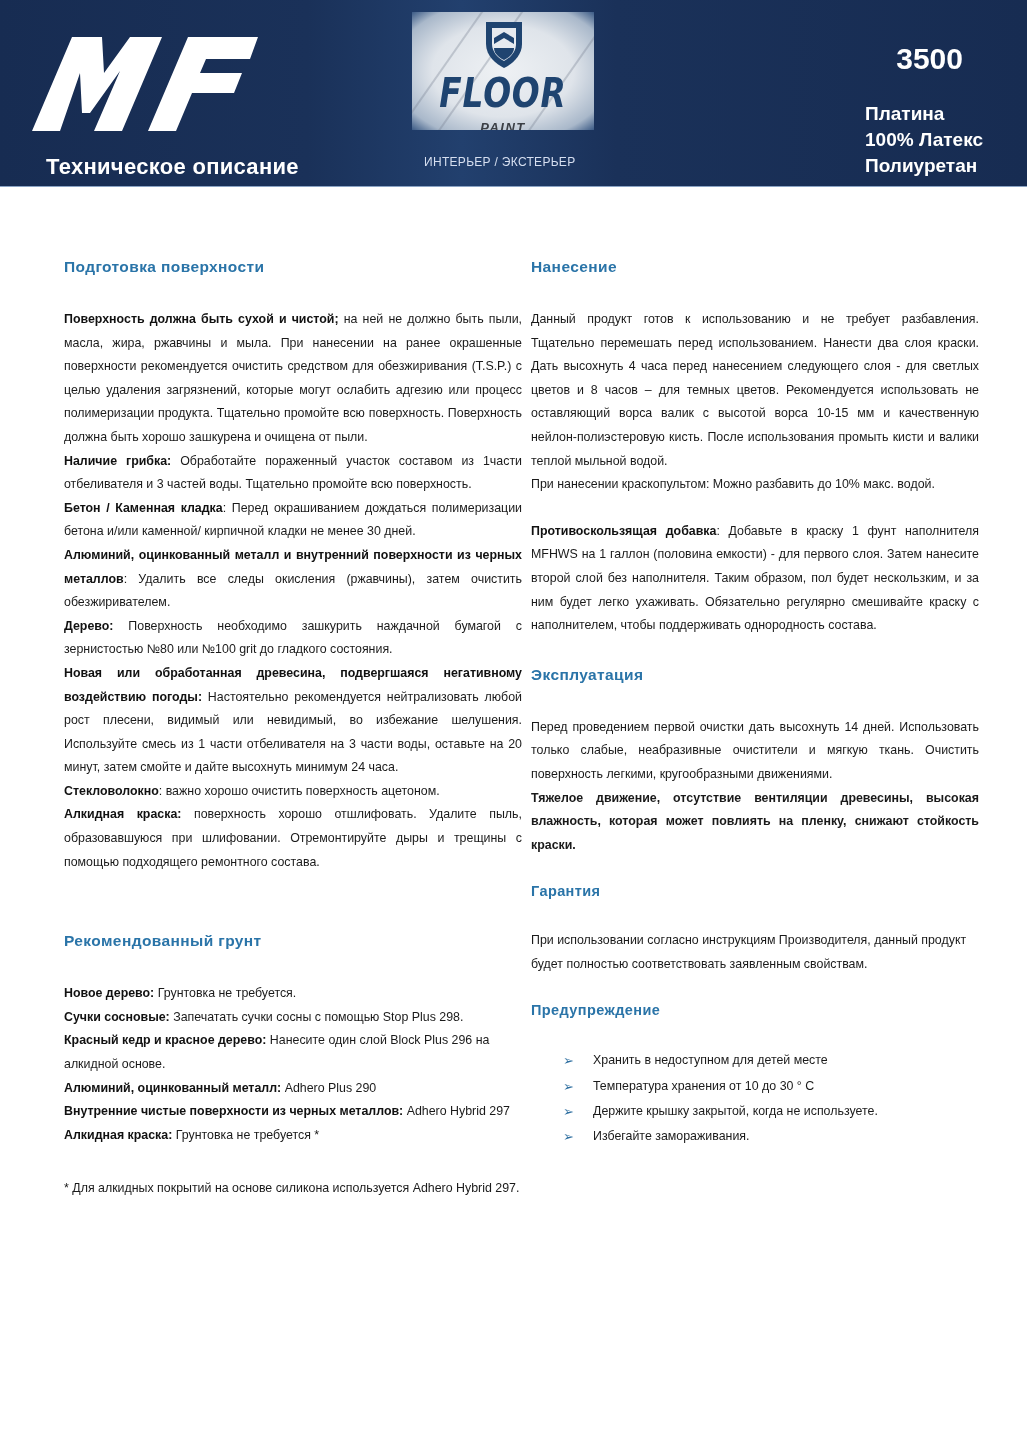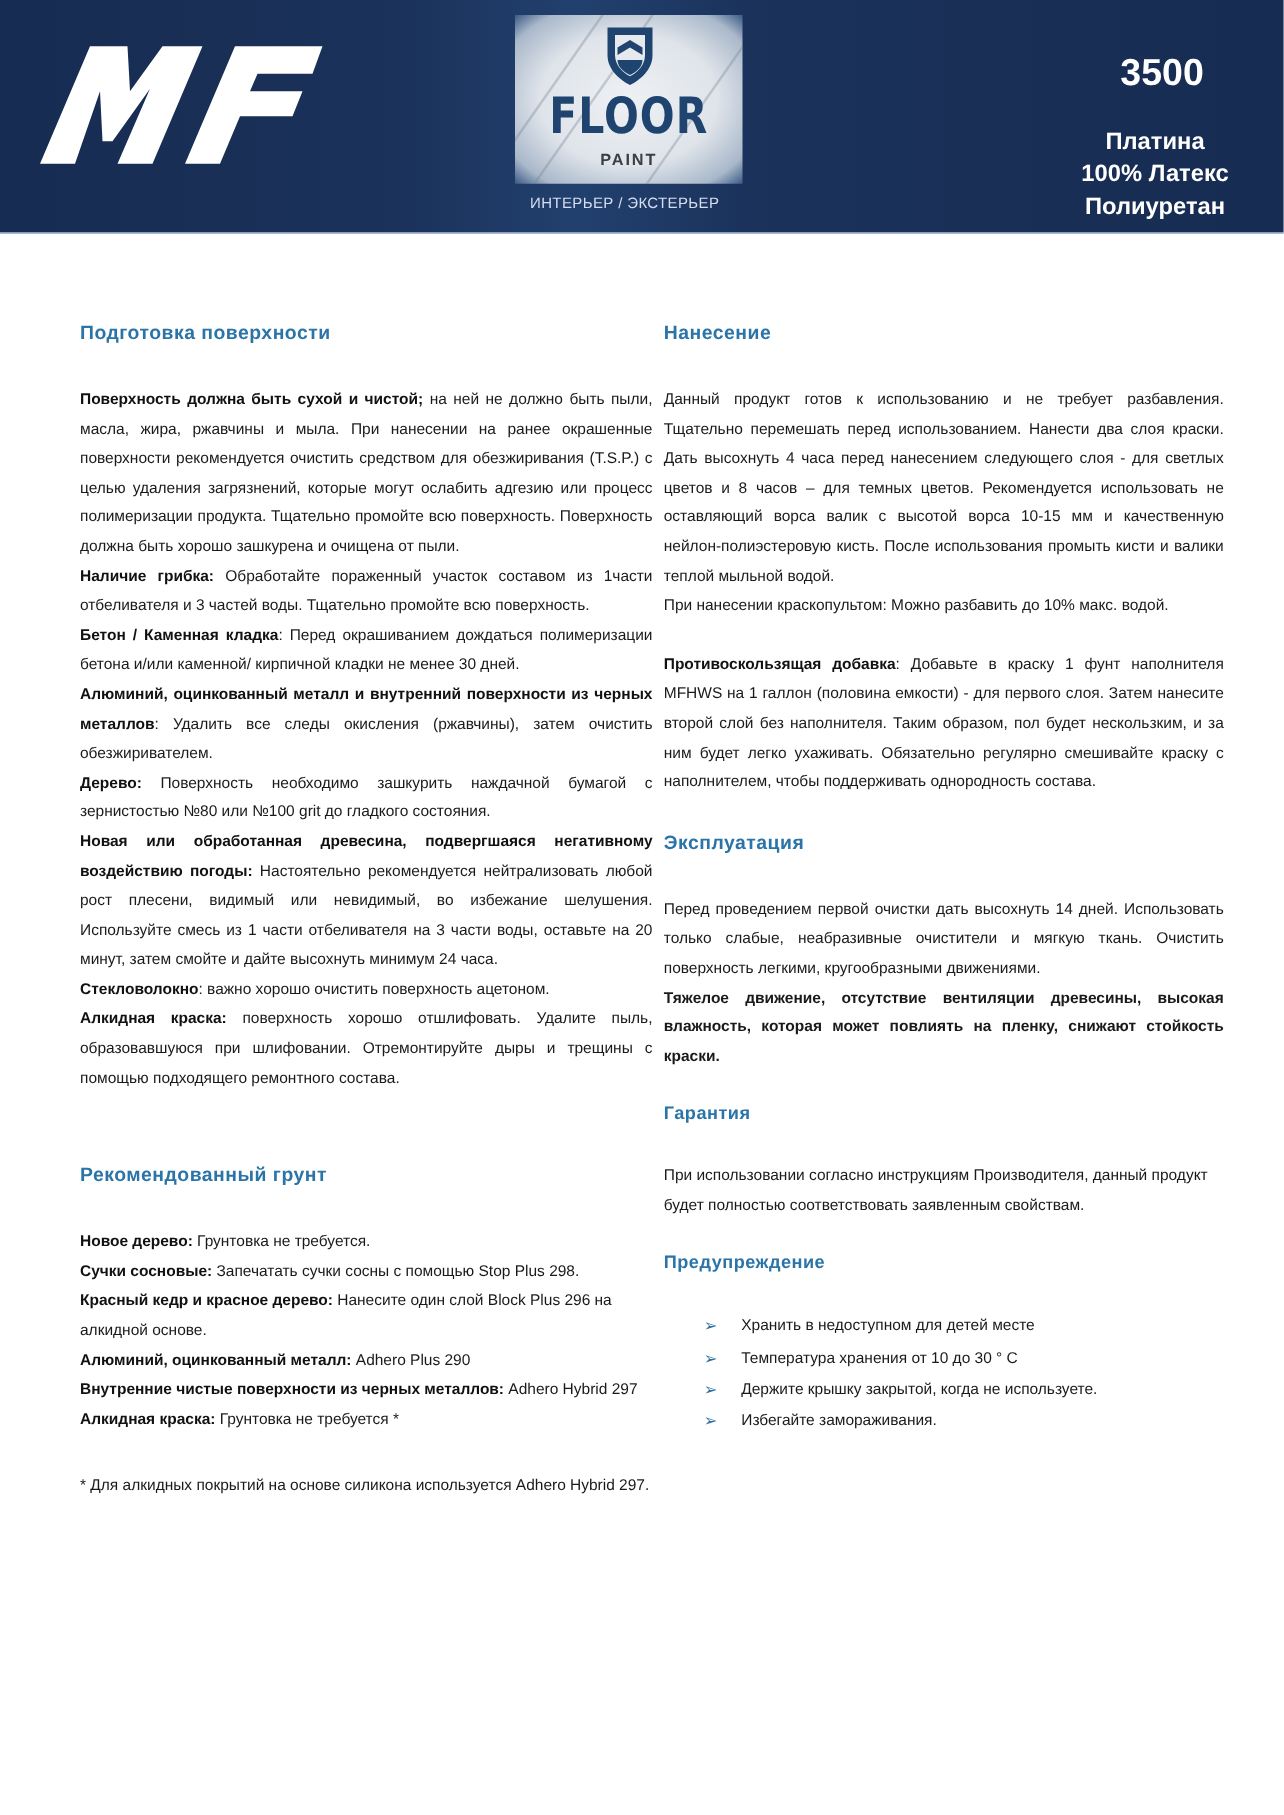--- a/index.html
+++ b/index.html
@@ -10,23 +10,24 @@
     position: absolute; left: 0; top: 0; width: 1027px; height: 187px;
     background: linear-gradient(90deg, #172c52 0%, #1a3159 30%, #22406e 45%, #1a3159 60%, #172c52 100%);
     border-bottom: 1px solid #8aa3c4;
   }
   .mf-logo { position: absolute; left: 30px; top: 33px; width: 230px; height: 100px; }
   .doc-type {
     position: absolute; left: 46px; top: 154px; font-size: 22px; font-weight: bold;
     color: #ffffff; letter-spacing: 0.3px;
   }
   .floor-badge {
-    position: absolute; left: 412px; top: 12px; width: 182px; height: 135px;
+    position: absolute; left: 412px; top: 12px; width: 182px; height: 118px;
     background: radial-gradient(ellipse at center, #eef1f4 0%, #dfe4ea 55%, #a9b8ca 85%, #3b5a85 100%);
     overflow: hidden;
+    font-style: italic;
   }
   .floor-badge .plank {
     position: absolute; width: 2px; height: 220px; background: rgba(120,130,145,0.35);
     transform: rotate(35deg); top: -40px;
   }
   .floor-shield { position: absolute; left: 70px; top: 6px; width: 44px; height: 52px; }
   .floor-word {
     position: absolute; left: 0; width: 100%; top: 58px; text-align: center;
     font-size: 40px; font-weight: bold; color: #1f4470; letter-spacing: 1px;
     font-family: "DejaVu Sans", sans-serif; transform: scaleX(0.82);
@@ -34,21 +35,21 @@
   .floor-sub {
     position: absolute; left: 0; width: 100%; top: 108px; text-align: center;
     font-size: 13px; font-weight: bold; color: #3b3f45; letter-spacing: 1.5px;
   }
   .scope {
     position: absolute; left: 424px; top: 155px; font-size: 12px; color: #d6dff0; letter-spacing: 0.3px;
   }
   .code {
     position: absolute; right: 64px; top: 42px; font-size: 30px; font-weight: bold; color: #ffffff;
   }
-  .props { position: absolute; right: 44px; top: 101px; text-align: center; }
+  .props { position: absolute; right: 44px; top: 101px; text-align: left; }
   .props div { font-size: 19px; font-weight: bold; color: #ffffff; line-height: 26px; }
 
   .col { position: absolute; top: 258px; }
   .col-left { left: 54px; width: 458px; margin-left: 10px; }
   .col-right { left: 531px; width: 448px; }
 
   .h2 {
     font-size: 15.5px; font-weight: bold; color: #2a74a8; letter-spacing: 0.4px;
   }
   .p {
@@ -60,20 +61,21 @@
   .list li .arrow { position: absolute; left: 32px; top: 0; color: #2f6fa0; font-size: 13px; }
 </style>
 </head>
 <body>
 
 <div class="header">
   <svg class="mf-logo" viewBox="0 0 230 100">
     <polygon points="2,98 42,4 72,4 74,40 100,4 132,4 92,98 64,98 90,38 60,80 52,80 50,40 30,98" fill="#ffffff"></polygon>
     <polygon points="118,98 158,4 228,4 220,26 176,26 170,40 212,40 204,60 162,60 146,98" fill="#ffffff"></polygon>
   </svg>
+  <div class="doc-type">Техническое описание</div>
 
   <div class="floor-badge">
     <div class="plank" style="left:20px"></div>
     <div class="plank" style="left:60px"></div>
     <div class="plank" style="left:150px"></div>
     <svg class="floor-shield" viewBox="0 0 44 52">
       <path d="M4,4 L40,4 L40,26 C40,38 30,46 22,50 C14,46 4,38 4,26 Z" fill="#1f4470"></path>
       <path d="M10,10 L34,10 L34,26 C34,34 28,40 22,43 C16,40 10,34 10,26 Z" fill="#e6eaef"></path>
       <path d="M12,20 L22,14 L32,20 L32,26 L22,20 L12,26 Z" fill="#1f4470"></path>
       <path d="M12,30 C12,36 18,40 22,42 C26,40 32,36 32,30 Z" fill="#1f4470"></path>

